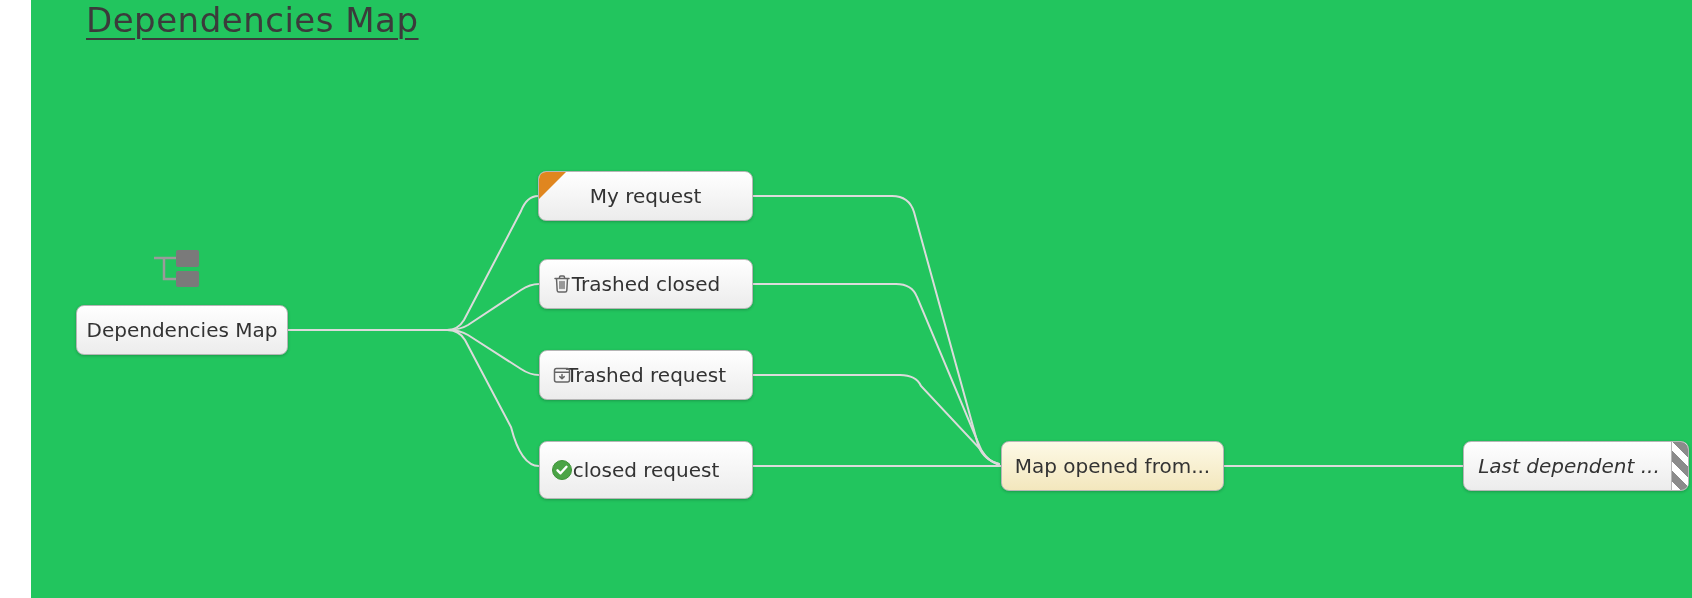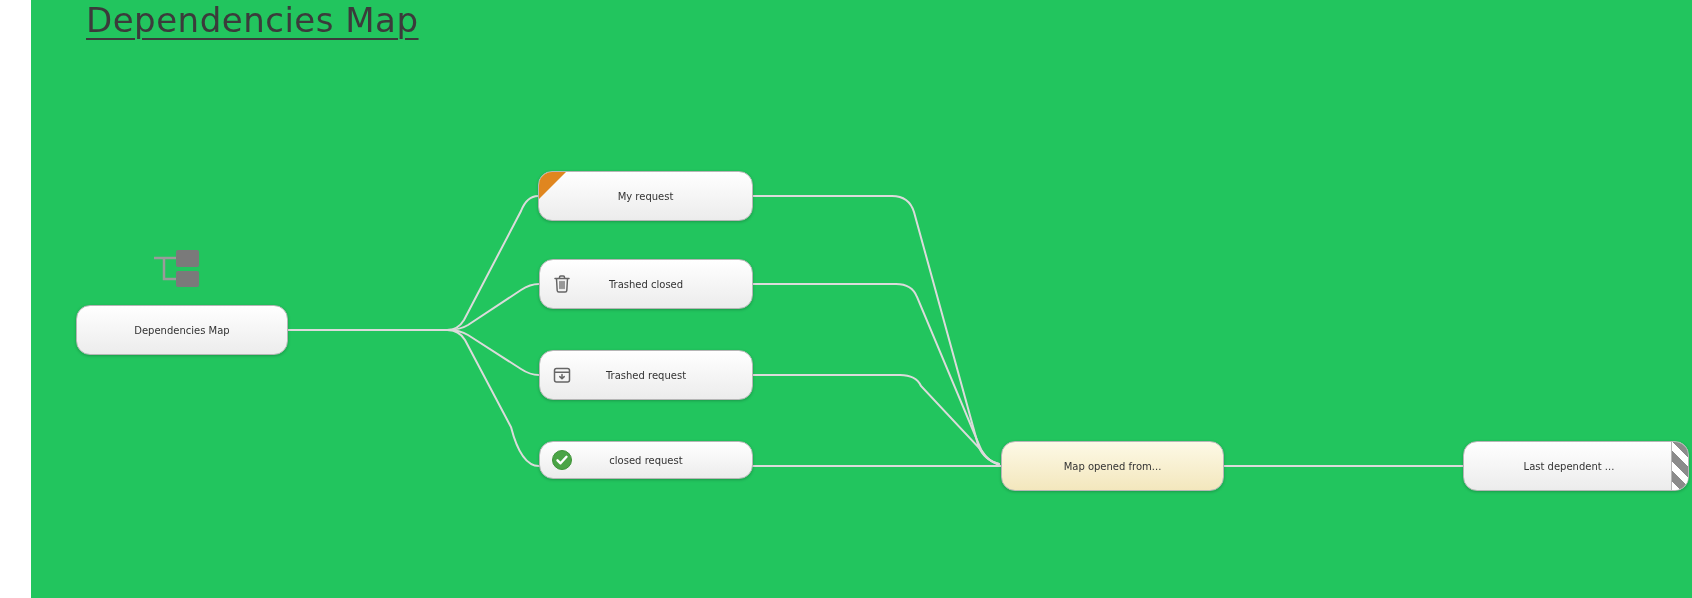--- a/index.html
+++ b/index.html
@@ -11,35 +11,35 @@
     position:absolute;left:55px;top:0px;margin:0;
     font-size:34px;font-weight:400;color:#3b3b3b;
     text-decoration:underline;text-decoration-thickness:2px;text-underline-offset:6px;
     letter-spacing:0.5px;
   }
   svg.wires{position:absolute;left:0;top:0;width:1692px;height:598px;}
   svg.wires path{fill:none;stroke:#dbdbdb;stroke-width:2;stroke-linecap:round;}
   .hier-icon{position:absolute;left:118px;top:243px;width:54px;height:48px;}
   .node{
     position:absolute;box-sizing:border-box;
-    border:1px solid #b6b6b6;border-radius:14px;
+    border:1px solid #b6b6b6;border-radius:8px;
     background:linear-gradient(#ffffff,#ececec);
     box-shadow:0 1px 3px rgba(0,0,0,0.22);
     display:flex;align-items:center;justify-content:flex-end;
-    font-size:10px;color:#333;overflow:hidden;cursor:default;
+    font-size:20px;color:#333;overflow:hidden;cursor:default;
   }
   .node .lbl{width:100%;text-align:center;white-space:nowrap;}
   .n-root{left:45px;top:305px;width:212px;height:50px;}
   .n-my{left:507px;top:171px;width:215px;height:50px;}
   .n-trash{left:508px;top:259px;width:214px;height:50px;}
   .n-arch{left:508px;top:350px;width:214px;height:50px;}
-  .n-closed{left:508px;top:441px;width:214px;height:38px;}
+  .n-closed{left:508px;top:441px;width:214px;height:58px;}
   .n-map{left:970px;top:441px;width:223px;height:50px;background:linear-gradient(#fdf9e6,#f3e7bd);}
   .n-last{left:1432px;top:441px;width:226px;height:50px;}
-  .n-last .lbl{padding-right:14px;box-sizing:border-box;}
+  .n-last .lbl{padding-right:14px;box-sizing:border-box;font-style:italic;}
   .corner-orange{
     position:absolute;left:0;top:0;width:27px;height:27px;background:#e0861f;
     clip-path:polygon(0 0,100% 0,0 100%);
   }
   .striped-edge{
     position:absolute;right:0;top:0;bottom:0;width:16px;
     background:repeating-linear-gradient(45deg,#ffffff 0px,#ffffff 6px,#8b8b8b 6px,#8b8b8b 14px);
     border-left:1px solid #b6b6b6;
   }
   .node-icon{position:absolute;left:11px;top:50%;transform:translateY(-50%);width:22px;height:22px;}

